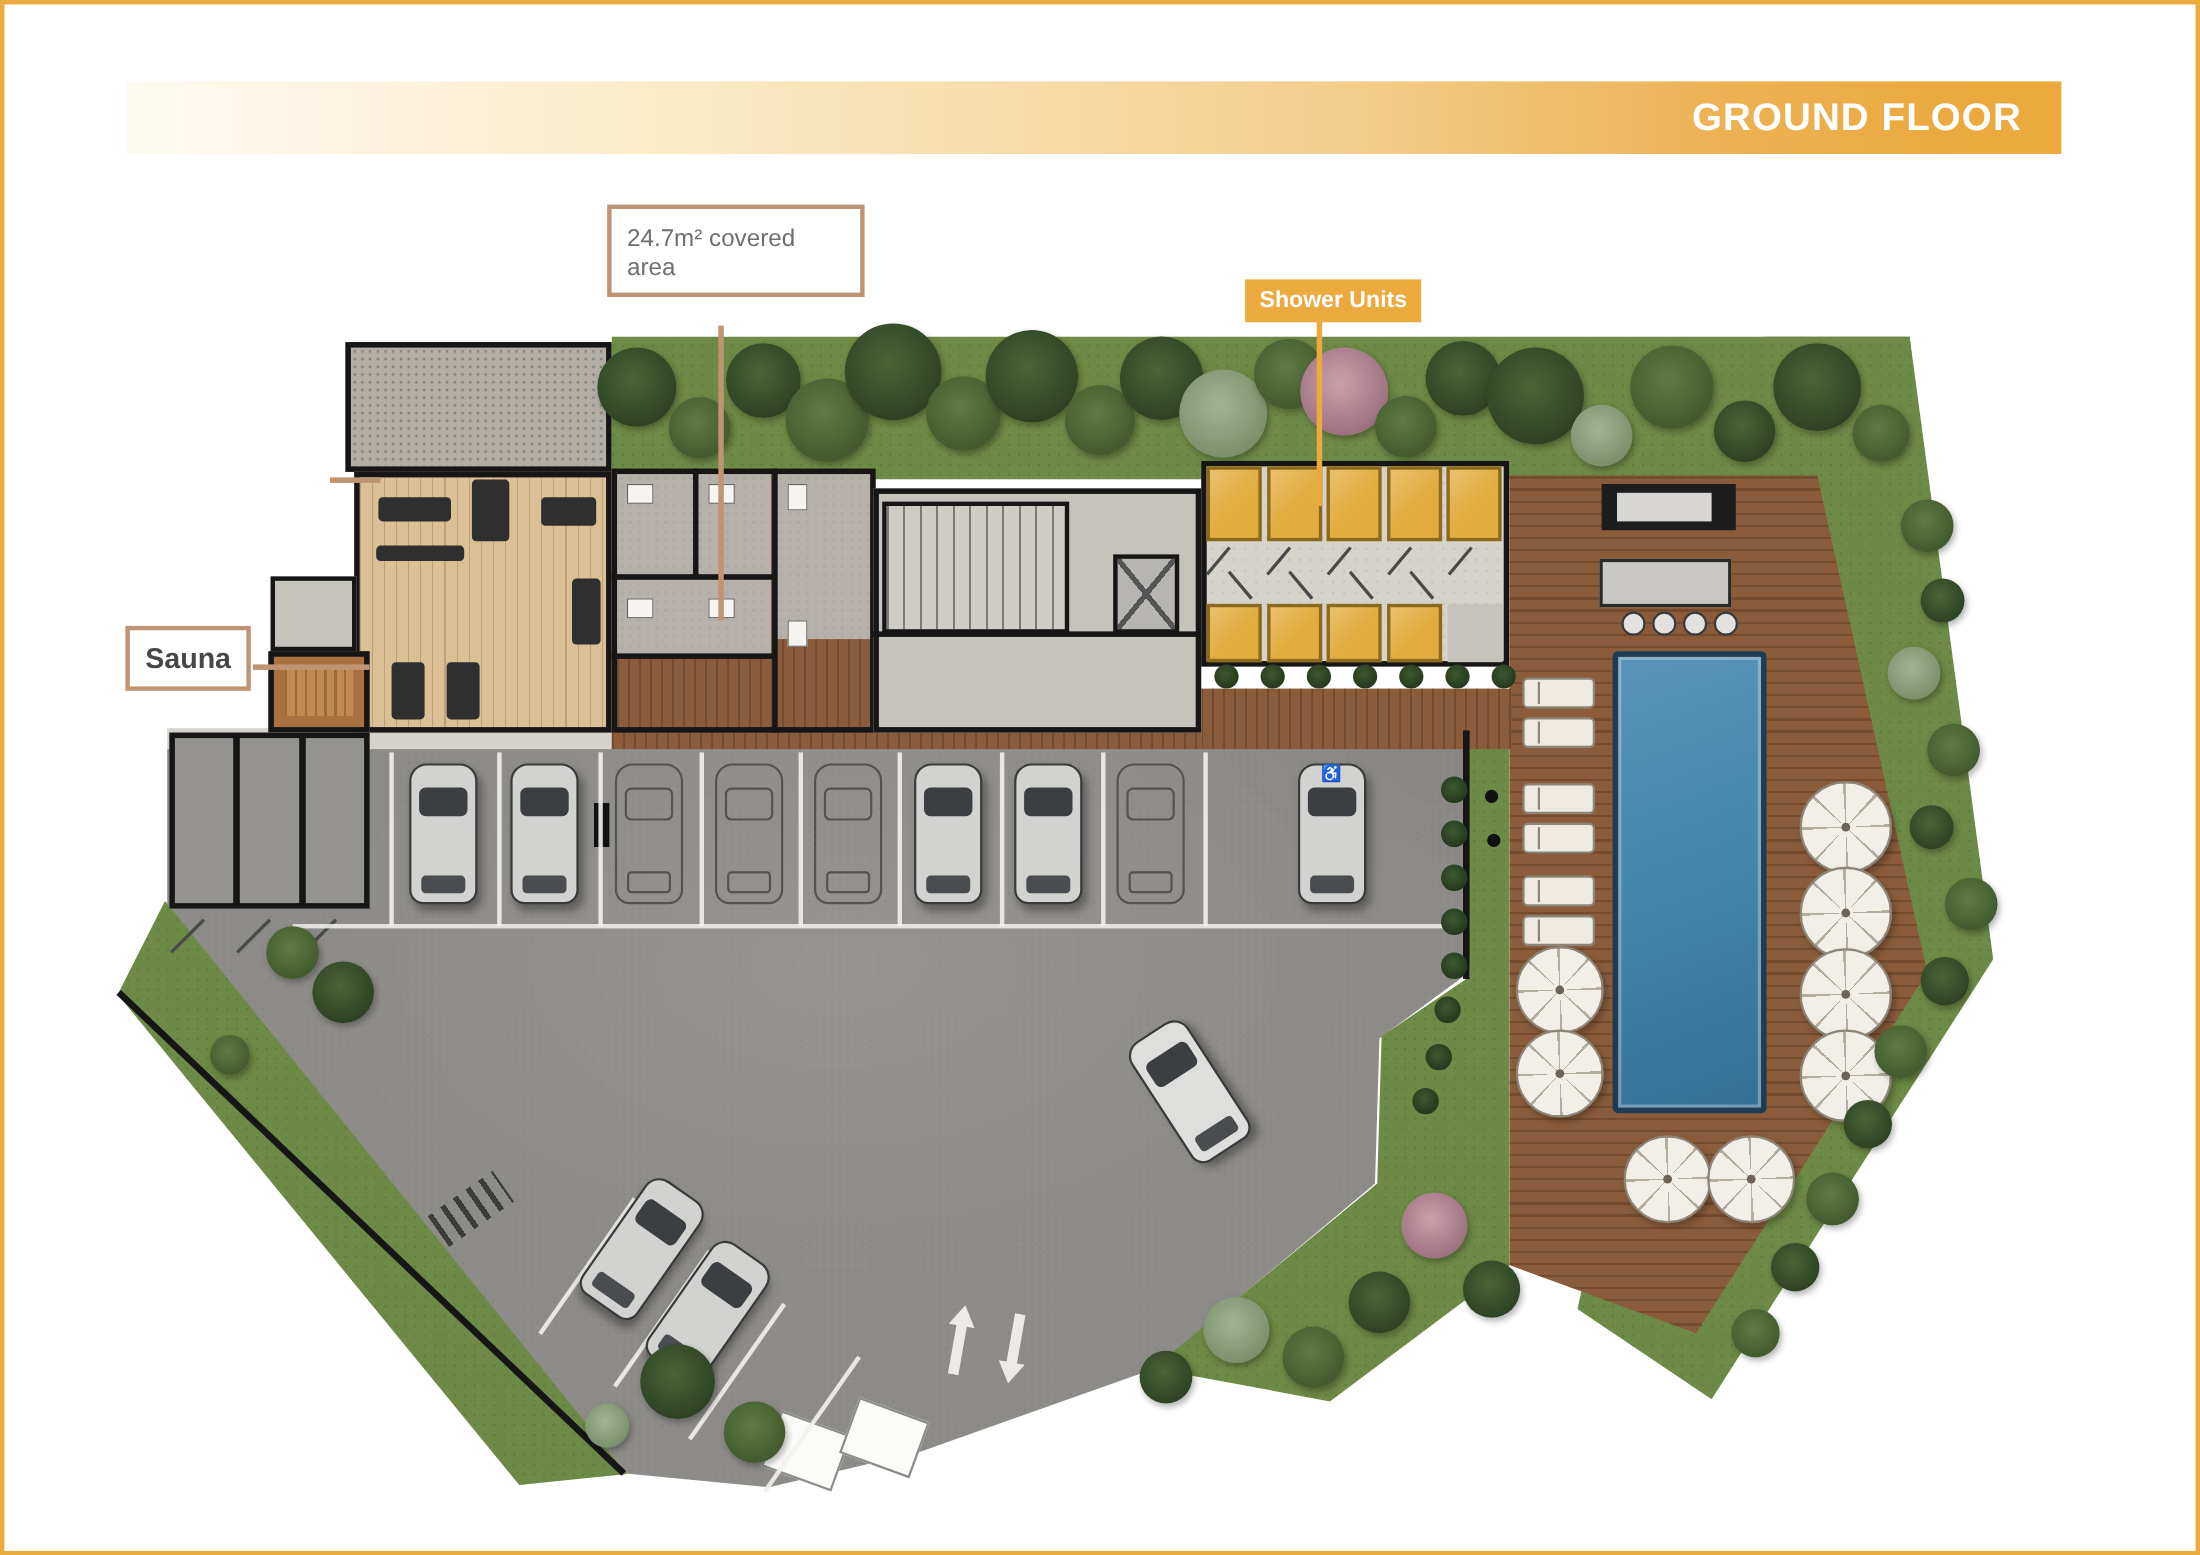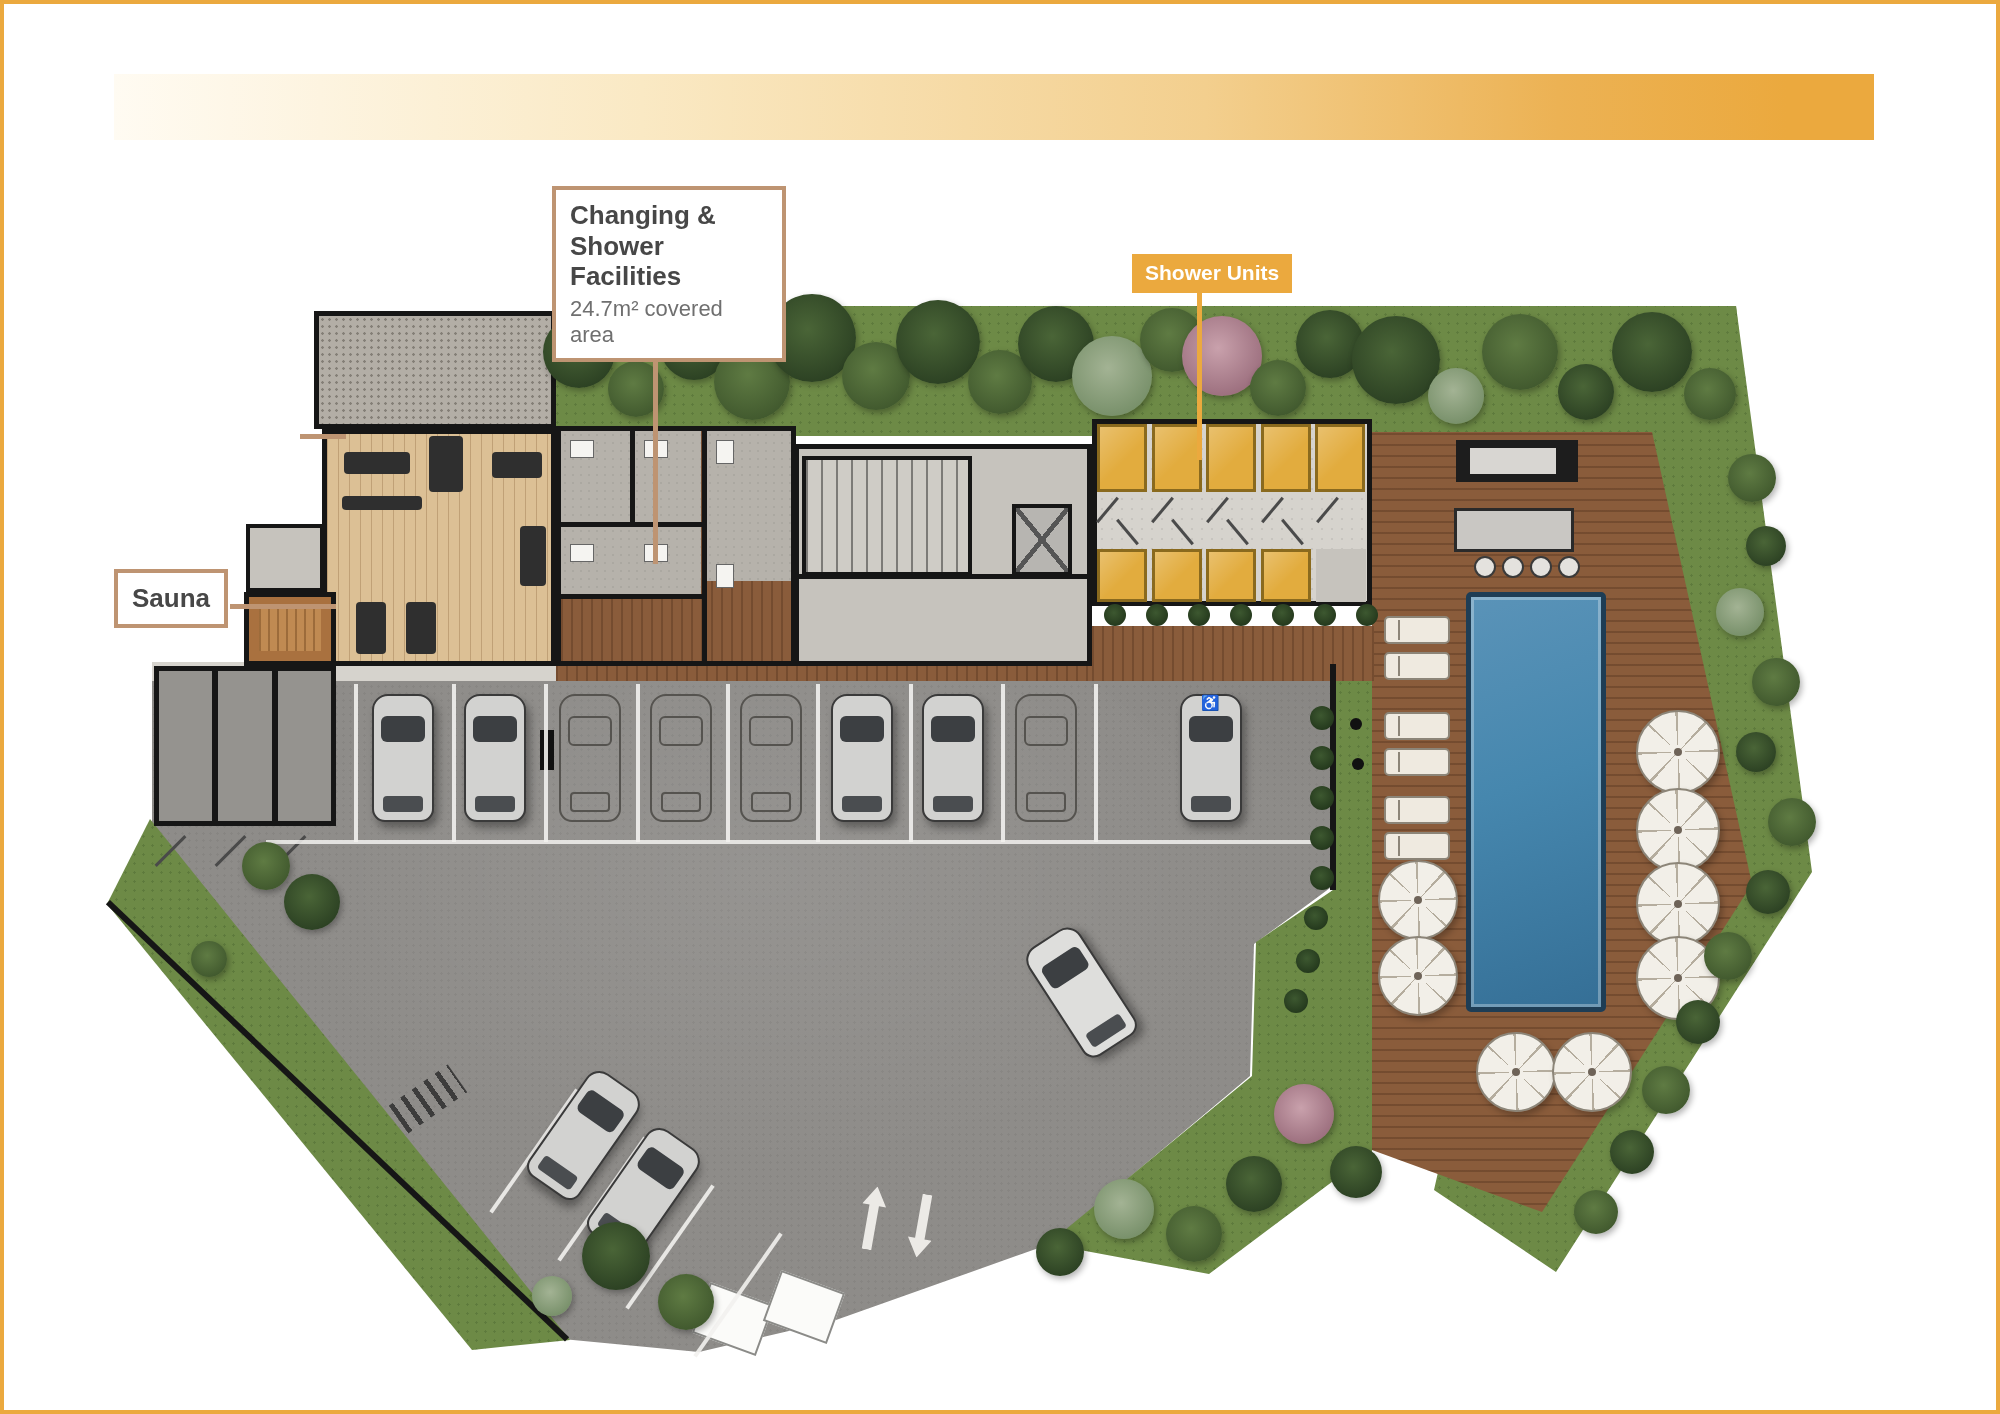--- a/index.html
+++ b/index.html
@@ -93,20 +93,21 @@
   .callout.orange{background:var(--accent,#EBA93E);border:none;padding:7px 13px}
   .callout.orange .c-title{color:#fff;font-size:21px}
   .leader.orange{background:var(--accent,#EBA93E)}
 </style>
 </head>
 <body>
 
 <div class="page">
 
   <div class="banner"></div>
+  <div class="floor-badge">GROUND FLOOR</div>
 
   <div id="plan" class="shape">
 
     <div class="shape grass" style="clip-path:polygon(552px 302px,1732px 302px,1746px 432px,552px 432px)"></div>
     <div class="shape grass" style="clip-path:polygon(1600px 302px,1732px 302px,1808px 868px,1552px 1268px,1430px 1186px,1600px 432px)"></div>
     <div class="shape asphalt" style="clip-path:polygon(148px 677px,1326px 677px,1326px 884px,1250px 940px,1246px 1072px,1046px 1240px,832px 1316px,695px 1348px,548px 1334px,106px 900px,148px 900px)"></div>
     <div class="shape grass" style="clip-path:polygon(1326px 662px,1368px 662px,1368px 1148px,1205px 1270px,1044px 1240px,1248px 1072px,1252px 938px,1332px 884px)"></div>
     <div class="shape grass" style="clip-path:polygon(146px 815px,566px 1336px,468px 1346px,103px 900px)"></div>
     <div class="shape deck" style="clip-path:polygon(1368px 428px,1648px 428px,1748px 880px,1538px 1208px,1368px 1146px)"></div>
 
@@ -297,21 +298,20 @@
       <div class="tree td" style="left: 280px; top: 870px; width: 56px; height: 56px;"></div>
       <div class="tree tm" style="left: 187px; top: 937px; width: 36px; height: 36px;"></div>
     </div>
 
   <div class="leader" style="left:649px;top:292px;width:5px;height:268px"></div>
   <div class="leader" style="left:296px;top:430px;width:46px;height:5px"></div>
   <div class="leader" style="left:226px;top:600px;width:106px;height:5px"></div>
   <div class="leader orange" style="left:1193px;top:286px;width:5px;height:170px"></div>
 
   <div class="callout" style="left:548px;top:182px;width:198px">
-    <div class="c-title">Changing &amp; Shower Facilities</div>
     <div class="c-sub">24.7m² covered area</div>
   </div>
   <div class="callout" style="left:110px;top:565px">
     <div class="c-title">Sauna</div>
   </div>
   <div class="callout orange" style="left:1128px;top:250px">
     <div class="c-title">Shower Units</div>
   </div>
 
 </div>

